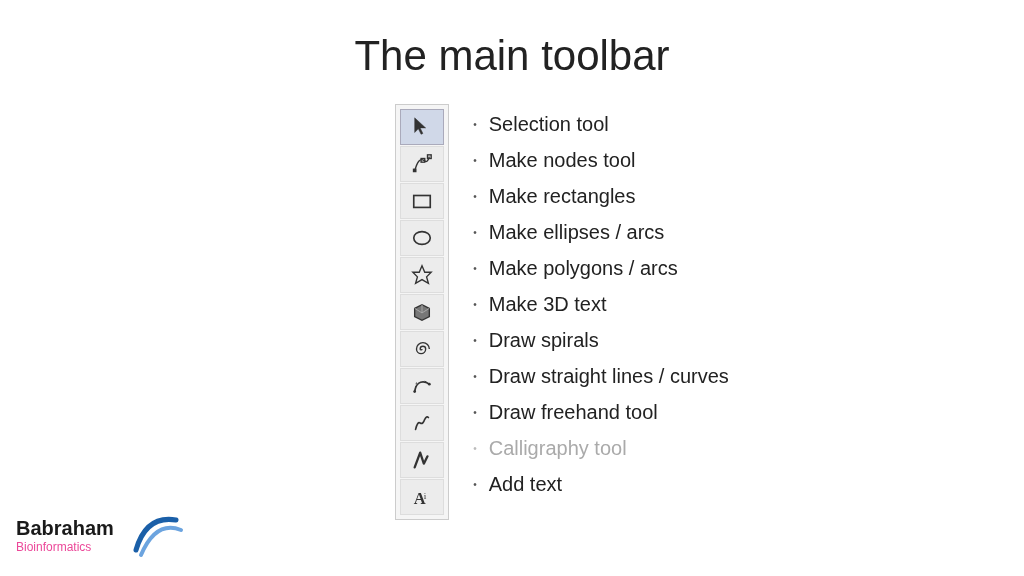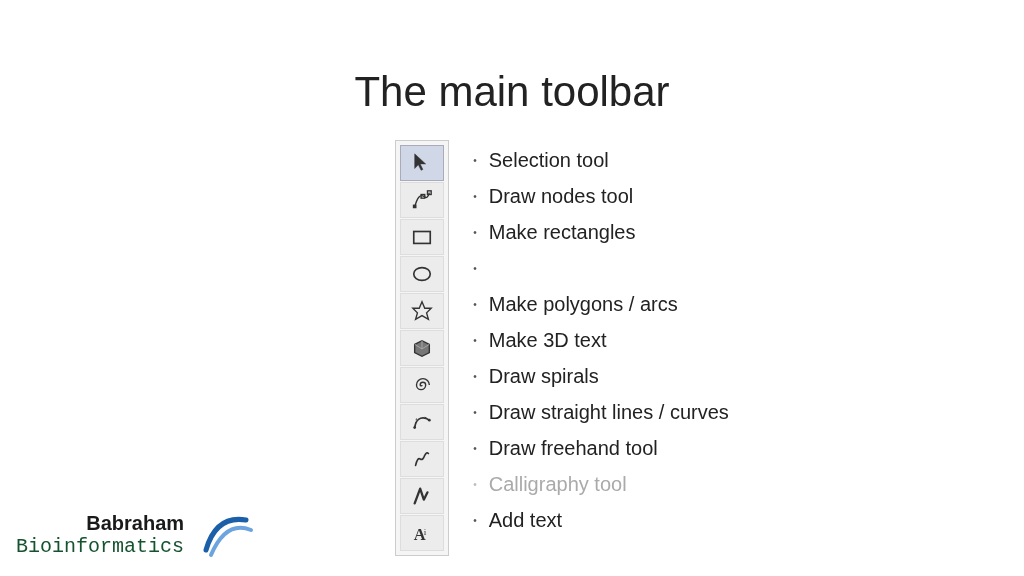--- a/index.html
+++ b/index.html
@@ -12,21 +12,20 @@
       overflow: hidden;
     }
 
     .page-title {
       text-align: center;
       font-size: 42px;
       font-weight: 300;
       color: #222;
       padding-top: 32px;
       padding-bottom: 24px;
-      margin-top: 36px;
     }
 
     .content-area {
       display: flex;
       flex-direction: row;
       align-items: flex-start;
       justify-content: center;
       gap: 0px;
       padding-left: 100px;
     }
@@ -99,23 +98,23 @@
     }
 
     .logo-text-babraham {
       font-size: 20px;
       font-weight: bold;
       color: #1a1a1a;
       font-family: Arial, sans-serif;
     }
 
     .logo-text-bio {
-      font-size: 20px;
-      color: #14532d;
-      font-family: Liberation Mono, monospace;
+      font-size: 12px;
+      color: #ec4899;
+      font-family: Liberation Sans, sans-serif;
     }
 
     
     .icon-svg {
       width: 22px;
       height: 22px;
     }
   </style>
 </head>
 <body>
@@ -207,30 +206,31 @@
 
   <div class="list-panel">
 
     <div class="list-item">
       <span class="bullet">•</span>
       <span>Selection tool</span>
     </div>
 
     <div class="list-item">
       <span class="bullet">•</span>
-      <span>Draw nodes tool</span>
+      <span>Make nodes tool</span>
     </div>
 
     <div class="list-item">
       <span class="bullet">•</span>
       <span>Make rectangles</span>
     </div>
 
     <div class="list-item">
       <span class="bullet">•</span>
+      <span>Make ellipses / arcs</span>
     </div>
 
     <div class="list-item">
       <span class="bullet">•</span>
       <span>Make polygons / arcs</span>
     </div>
 
     <div class="list-item">
       <span class="bullet">•</span>
       <span>Make 3D text</span>
@@ -258,21 +258,21 @@
 
     <div class="list-item">
       <span class="bullet">•</span>
       <span>Add text</span>
     </div>
 
   </div>
 </div>
 
 <div class="logo-area">
-  <div style="display:flex; align-items:center; gap:8px;text-align:right;">
+  <div style="display:flex; align-items:center; gap:8px;">
     <div style="display:flex; flex-direction:column;">
       <span class="logo-text-babraham">Babraham</span>
       <span class="logo-text-bio">Bioinformatics</span>
     </div>
 
     <svg width="60" height="50" viewBox="0 0 60 50" fill="none" xmlns="http://www.w3.org/2000/svg" style="margin-left:4px;">
       <path d="M10,40 Q20,5 50,10" stroke="#1a5fa8" stroke-width="5" fill="none" stroke-linecap="round"></path>
       <path d="M15,45 Q30,10 55,20" stroke="#2e7dd1" stroke-width="4" fill="none" stroke-linecap="round" opacity="0.7"></path>
     </svg>
   </div>

